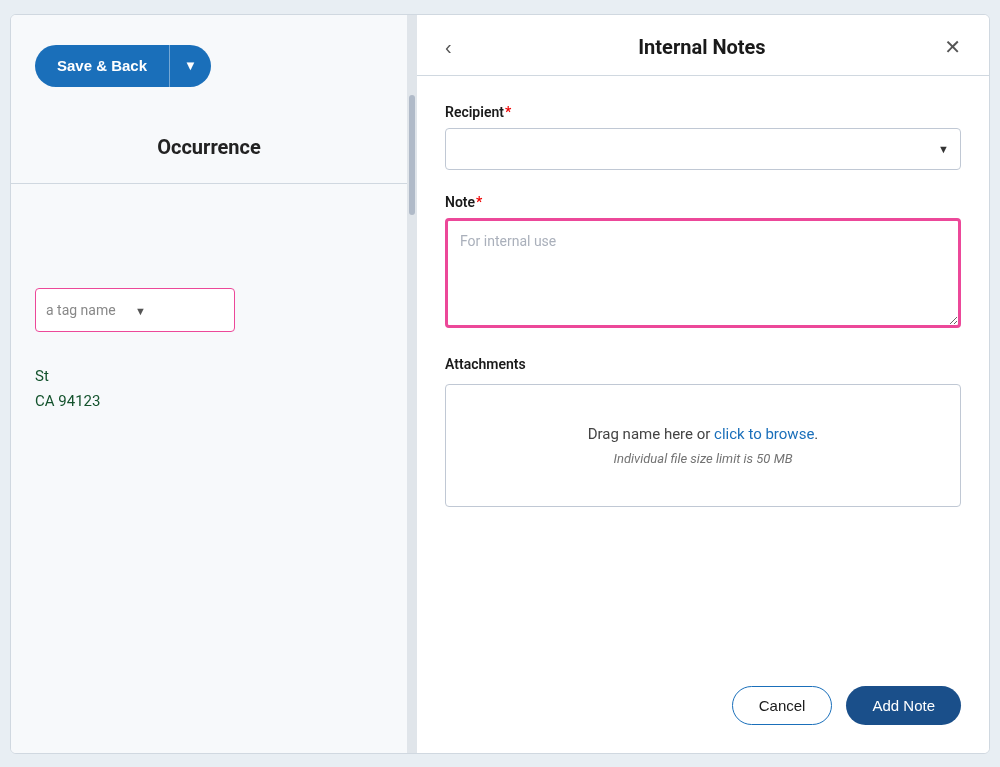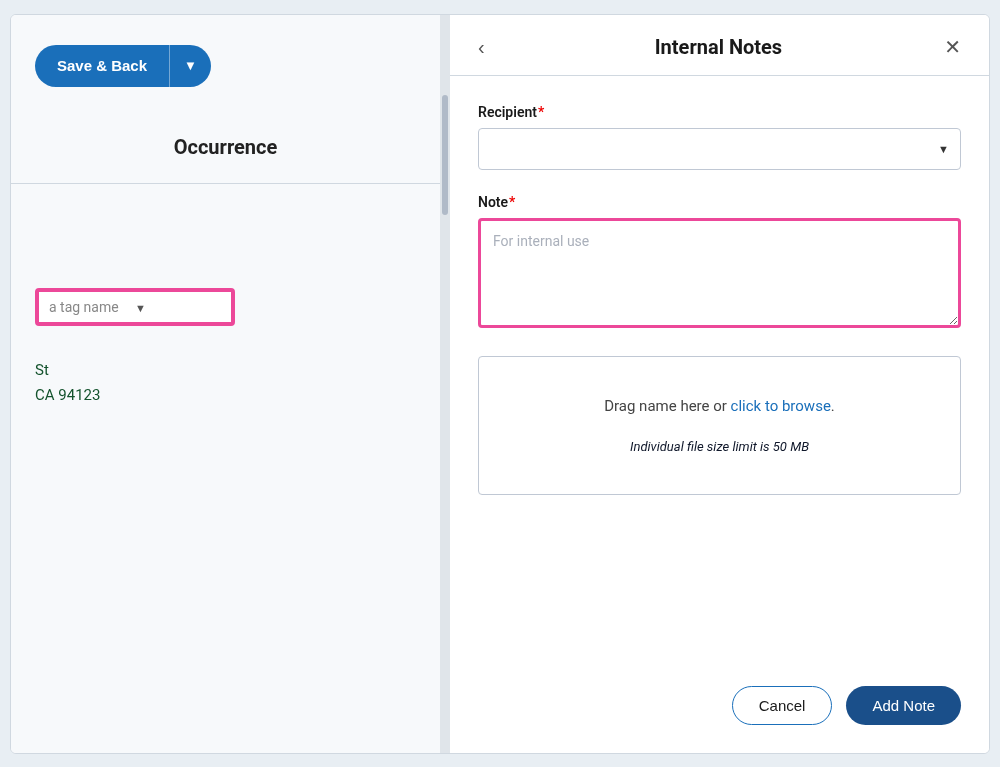--- a/index.html
+++ b/index.html
@@ -18,21 +18,21 @@
       background: #fff;
       border: 1px solid #d0d8e0;
       border-radius: 6px;
       display: flex;
       overflow: hidden;
       position: relative;
     }
 
     
     .left-panel {
-      width: 429px;
+      width: 396px;
       flex-shrink: 0;
       background: #f7f9fb;
       padding: 30px 24px;
       border-right: none;
       position: relative;
     }
 
     .save-back-group {
       display: flex;
       align-items: center;
@@ -75,23 +75,23 @@
 
     .divider {
       border: none;
       border-top: 1px solid #d0d8e0;
       margin: 0 -24px 24px;
     }
 
     .tag-dropdown {
       display: flex;
       align-items: flex-end;
-      border: 4px solid #ec4899;
+      border: 1px solid #ec4899;
       border-radius: 4px;
-      padding: 7px 10px;
+      padding: 13px 10px;
       background: #fff;
       width: 200px;
       color: #888;
       font-size: 14px;
       cursor: pointer;
       margin-bottom: 32px;
     }
 
     .tag-dropdown span {
       flex: 1;
@@ -256,23 +256,23 @@
     }
 
     .drop-zone-link {
       color: #1a6fba;
       cursor: pointer;
       text-decoration: none;
     }
 
     .drop-zone-hint {
       font-size: 13px;
-      color: #0f172a;
+      color: #737373;
       font-style: italic;
-      margin-top: 24px;
+      margin-top: 8px;
     }
 
     .modal-footer {
       display: flex;
       justify-content: flex-end;
       gap: 14px;
       padding: 0 28px 28px;
     }
 
     .cancel-btn {
@@ -354,20 +354,21 @@
         <span class="select-arrow">▼</span>
       </div>
 
       
       <div class="field-label">
         <span>Note</span><span class="required-star">*</span>
       </div>
       <textarea class="textarea-field" placeholder="For internal use" style=""></textarea>
 
       
+      <div class="attachments-label">Attachments</div>
       <div class="drop-zone">
         <div class="drop-zone-text">
           <span>Drag name here or </span><a class="drop-zone-link" href="#">click to browse</a><span>.</span>
         </div>
         <div class="drop-zone-hint">Individual file size limit is 50 MB</div>
       </div>
 
     </div>
 
     <div class="modal-footer">

